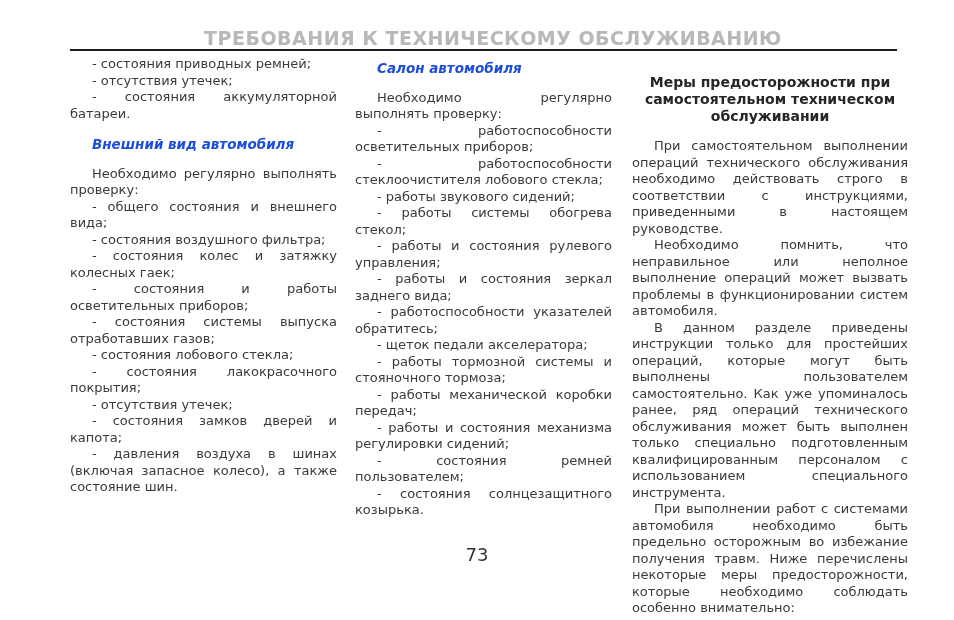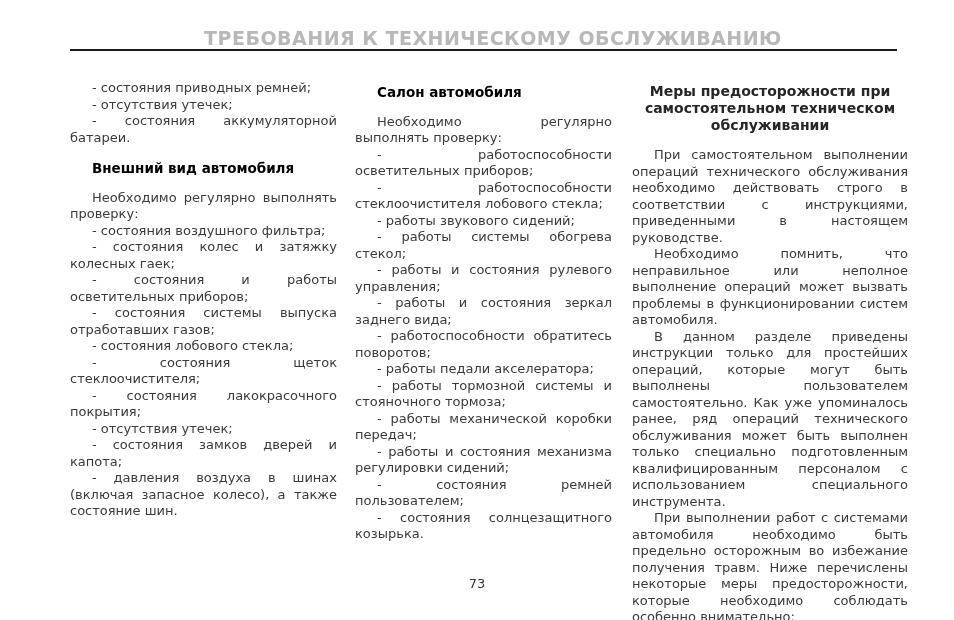--- a/index.html
+++ b/index.html
@@ -16,87 +16,87 @@
     text-align: center;
     font-size: 19px; font-weight: bold; letter-spacing: 0.5px;
     color: #b8b8b8;
     white-space: nowrap;
   }
   .header-rule {
     position: absolute; top: 49px; left: 70px; width: 827px; height: 2px;
     background: #1c1c1c;
   }
   .col {
-    position: absolute; top: 80px;
+    position: absolute; top: 56px;
     font-size: 13px; line-height: 16.5px;
     text-align: justify;
     hyphens: auto;
   }
   #col1 { left: 70px;  width: 267px; }
   #col2 { left: 355px; width: 257px; }
-  #col3 { left: 632px; width: 276px; }
+  #col3 { left: 632px; width: 276px; margin-top: 15px; }
   .li { margin: 0; text-indent: 22px; }
   .sec-heading {
-    font-weight: bold; 
-    font-size: 13.5px; color: #000000;
+    font-weight: bold; font-style: italic;
+    font-size: 13.5px; color: #1d4ed8;
     text-indent: 22px; text-align: left;
     margin: 14px 0 13px 0;
   }
   #col2 .sec-heading { margin-top: 4px; }
   .c3-heading {
     font-weight: bold; font-style: normal;
     font-size: 14px; line-height: 17px; color: #262626;
     text-align: center; text-indent: 0;
     margin: 3px 0 13px 0;
   }
   .page-number {
-    position: absolute; top: 576px; left: 0; width: 954px;
-    text-align: center; font-size: 13px; color: #333333;
+    position: absolute; top: 544px; left: 0; width: 954px;
+    text-align: center; font-size: 18px; color: #333333;
   }
 </style>
 </head>
 <body>
 
 <div class="header-title">ТРЕБОВАНИЯ К ТЕХНИЧЕСКОМУ ОБСЛУЖИВАНИЮ</div>
 <div class="header-rule"></div>
 
 <div class="col" id="col1">
   <div>
       <p class="li">- состояния приводных ремней;</p>
       <p class="li">- отсутствия утечек;</p>
       <p class="li">- состояния аккумуляторной батареи.</p>
     </div>
   <h3 class="sec-heading">Внешний вид автомобиля</h3>
   <p class="li">Необходимо регулярно выполнять проверку:</p>
   <div>
+      <p class="li">- общего состояния и внешнего вида;</p>
       <p class="li">- состояния воздушного фильтра;</p>
       <p class="li">- состояния колес и затяжку колесных гаек;</p>
       <p class="li">- состояния и работы осветительных приборов;</p>
       <p class="li">- состояния системы выпуска отработавших газов;</p>
       <p class="li">- состояния лобового стекла;</p>
-      <p class="li">- состояния щеток стеклоочистителя;</p>
       <p class="li">- состояния лакокрасочного покрытия;</p>
       <p class="li">- отсутствия утечек;</p>
       <p class="li">- состояния замков дверей и капота;</p>
       <p class="li">- давления воздуха в шинах (включая запасное колесо), а также состояние шин.</p>
     </div>
 </div>
 
 <div class="col" id="col2">
   <h3 class="sec-heading">Салон автомобиля</h3>
   <p class="li">Необходимо регулярно выполнять проверку:</p>
   <div>
       <p class="li">- работоспособности осветительных приборов;</p>
       <p class="li">- работоспособности стеклоочистителя лобового стекла;</p>
       <p class="li">- работы звукового сидений;</p>
       <p class="li">- работы системы обогрева стекол;</p>
       <p class="li">- работы и состояния рулевого управления;</p>
       <p class="li">- работы и состояния зеркал заднего вида;</p>
-      <p class="li">- работоспособности обратитесь поворотов;</p>
-      <p class="li">- работы педали акселератора;</p>
+      <p class="li">- работоспособности указателей обратитесь;</p>
+      <p class="li">- щеток педали акселератора;</p>
       <p class="li">- работы тормозной системы и стояночного тормоза;</p>
       <p class="li">- работы механической коробки передач;</p>
       <p class="li">- работы и состояния механизма регулировки сидений;</p>
       <p class="li">- состояния ремней пользователем;</p>
       <p class="li">- состояния солнцезащитного козырька.</p>
     </div>
 </div>
 
 <div class="col" id="col3">
   <h2 class="c3-heading">Меры предосторожности при самостоятельном техническом обслуживании</h2>

